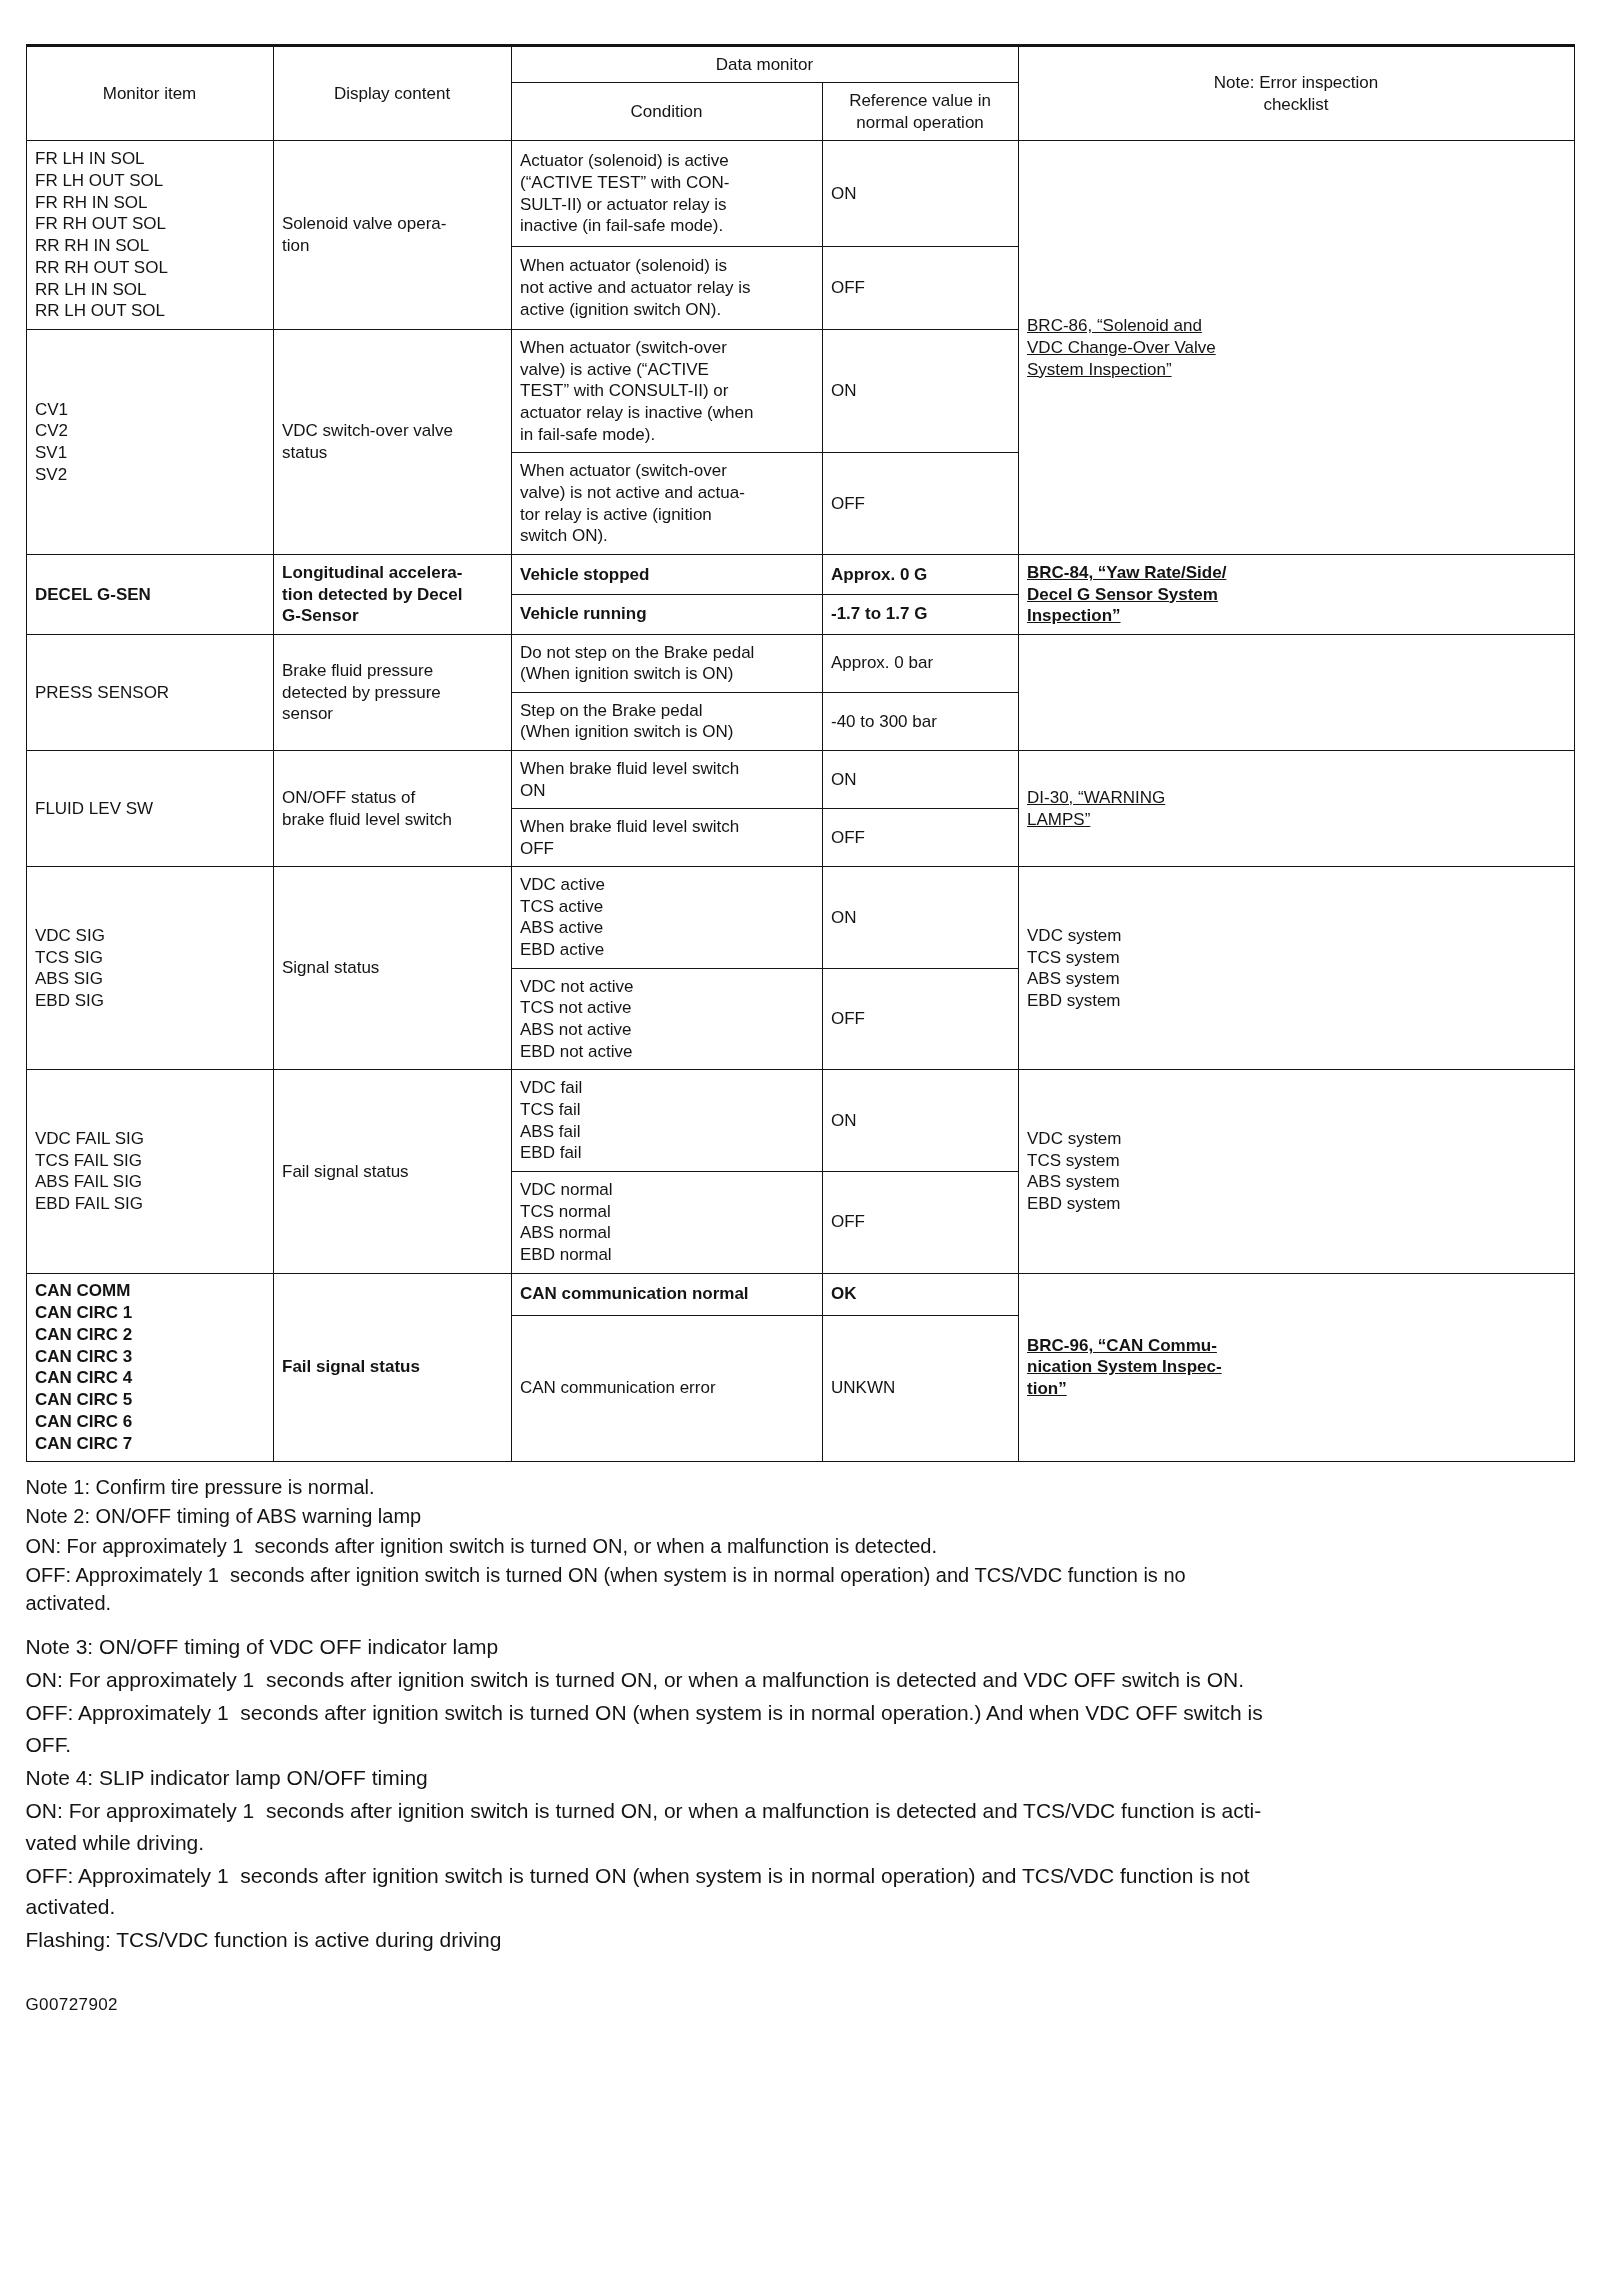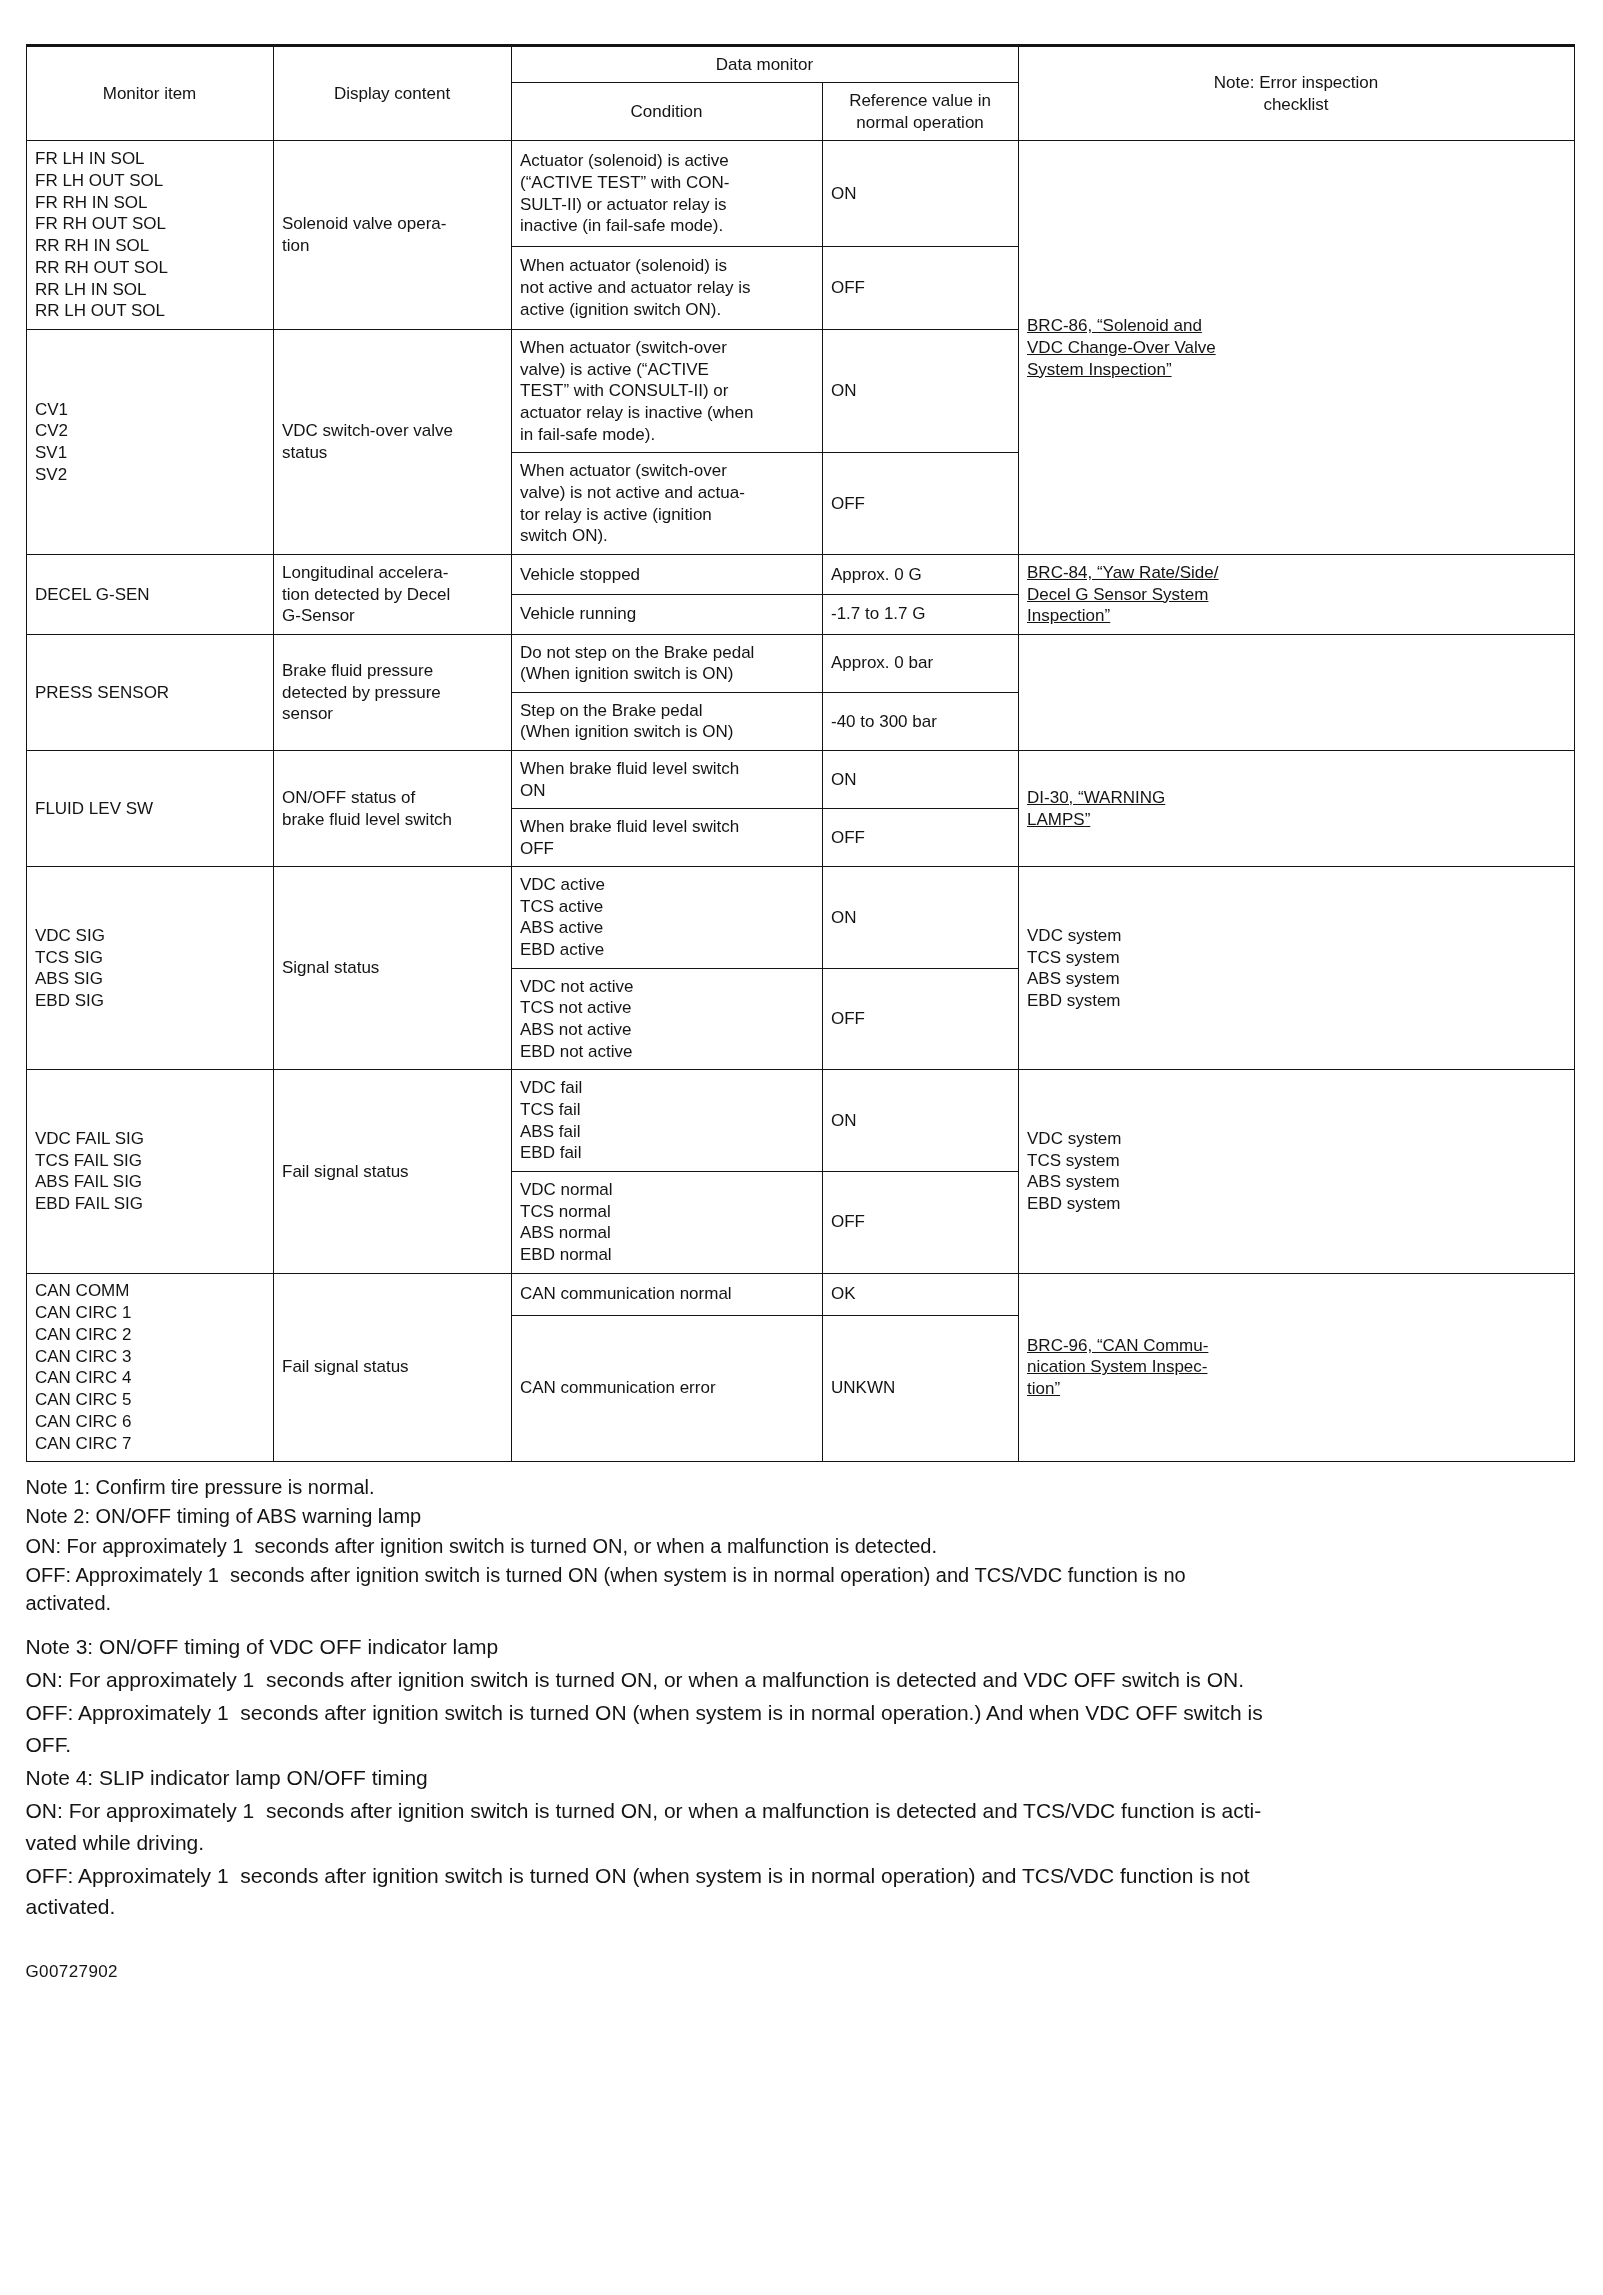--- a/index.html
+++ b/index.html
@@ -52,21 +52,21 @@
   td.mon  { padding-left: 18.7px; }
   td.disp { padding-left: 13.6px; }
   td.cond { padding-left: 10.2px; }
   td.ref  { padding-left: 13.6px; }
   td.note { padding-left: 10.2px; }
 
   tr.tall-1 td { height: 95px; }
   tr.tall-2 td { height: 78px; }
   tr.tall-3 td { height: 117px; }
   tr.tall-4 td { height: 95px; }
-  tr.short td  { height: 39px; }
+  tr.short td  { height: 39px; font-weight: bold; }
   tr.mid td    { height: 56px; }
   tr.quad td   { height: 95px; }
   tr.can-tall td { height: 136px; }
 
   .notes-small {
     margin-top: 12px;
     font-size: 20px;
     line-height: 1.38;
   }
   .notes-small p {
@@ -297,18 +297,19 @@
   <div class="notes-large">
     <p>Note 3: ON/OFF timing of VDC OFF indicator lamp</p>
     <p>ON: For approximately 1  seconds after ignition switch is turned ON, or when a malfunction is detected and VDC OFF switch is ON.</p>
     <p>OFF: Approximately 1  seconds after ignition switch is turned ON (when system is in normal operation.) And when VDC OFF switch is
 OFF.</p>
     <p>Note 4: SLIP indicator lamp ON/OFF timing</p>
     <p>ON: For approximately 1  seconds after ignition switch is turned ON, or when a malfunction is detected and TCS/VDC function is acti-
 vated while driving.</p>
     <p>OFF: Approximately 1  seconds after ignition switch is turned ON (when system is in normal operation) and TCS/VDC function is not
 activated.</p>
+    <p>Flashing: TCS/VDC function is active during driving</p>
   </div>
 
   <div class="figure-id">G00727902</div>
 
 </div>
 
 
 </body></html>

